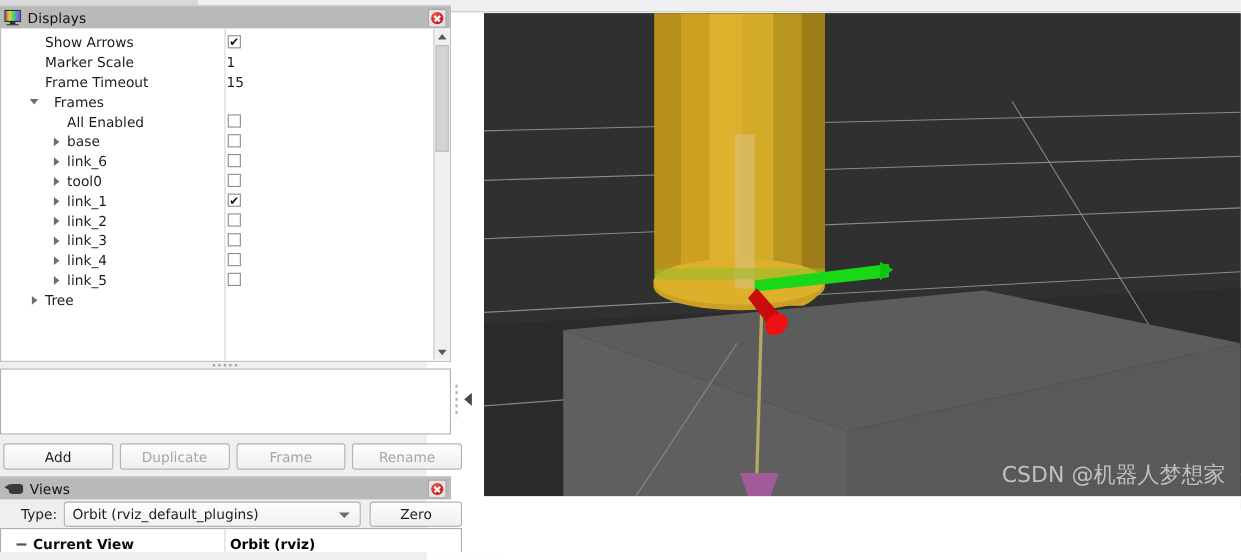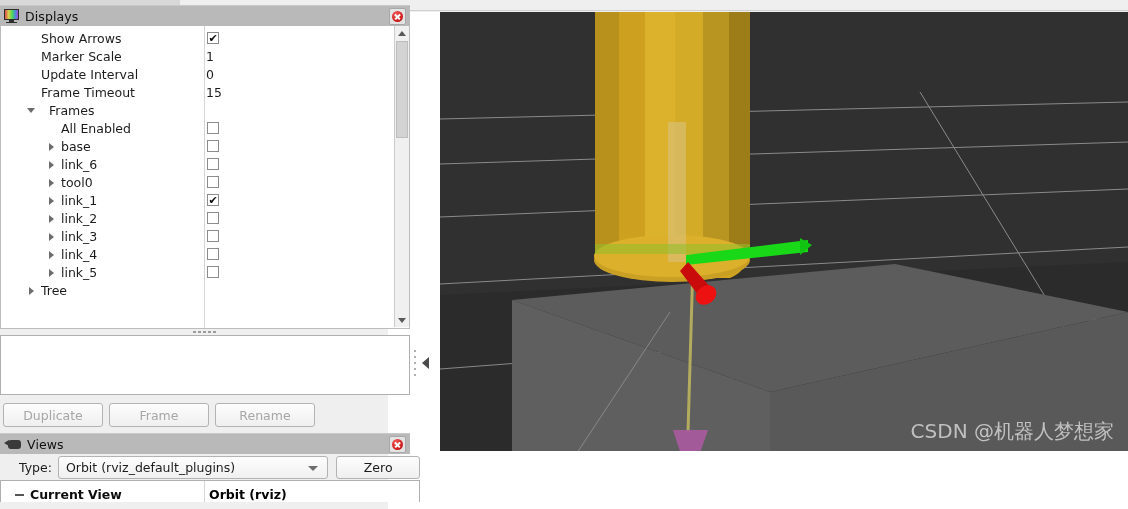--- a/index.html
+++ b/index.html
@@ -489,26 +489,20 @@
           </div>
           <div class="trow">
             <span style="display: inline-block; width: 26px; flex: 0 0 auto;"></span>
             <span class="arrow"></span>
             <span class="label" style="margin-left: 5px;">Marker Scale</span>
             <span class="value">1</span>
           </div>
           <div class="trow">
             <span style="display: inline-block; width: 26px; flex: 0 0 auto;"></span>
             <span class="arrow"></span>
-            <span class="label" style="margin-left: 5px;">Update Interval</span>
-            <span class="value">0</span>
-          </div>
-          <div class="trow">
-            <span style="display: inline-block; width: 26px; flex: 0 0 auto;"></span>
-            <span class="arrow"></span>
             <span class="label" style="margin-left: 5px;">Frame Timeout</span>
             <span class="value">15</span>
           </div>
           <div class="trow">
             <span style="display: inline-block; width: 26px; flex: 0 0 auto;"></span>
             <span class="arrow down"></span>
             <span class="label" style="margin-left: 13px;">Frames</span>
           </div>
           <div class="trow">
             <span style="display: inline-block; width: 46px; flex: 0 0 auto;"></span>
@@ -582,20 +576,23 @@
       </div>
     </div>
 
     <div class="splitter">
       <span class="dots"></span>
     </div>
 
     <div class="descbox"></div>
 
     <div class="btnrow" id="btn-row">
+        <div class="btn">
+          <span>Add</span>
+        </div>
         <div class="btn disabled">
           <span>Duplicate</span>
         </div>
         <div class="btn disabled">
           <span>Frame</span>
         </div>
         <div class="btn disabled">
           <span>Rename</span>
         </div>
       </div>

